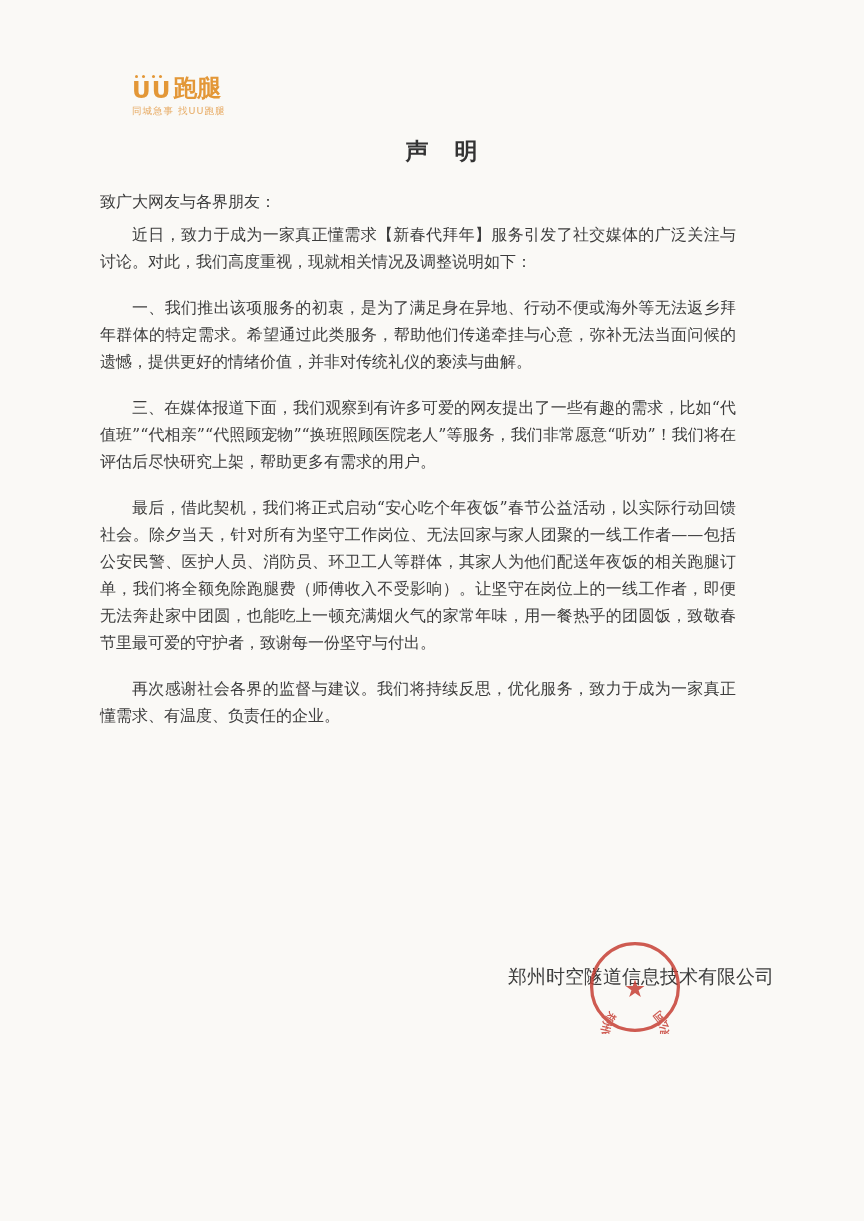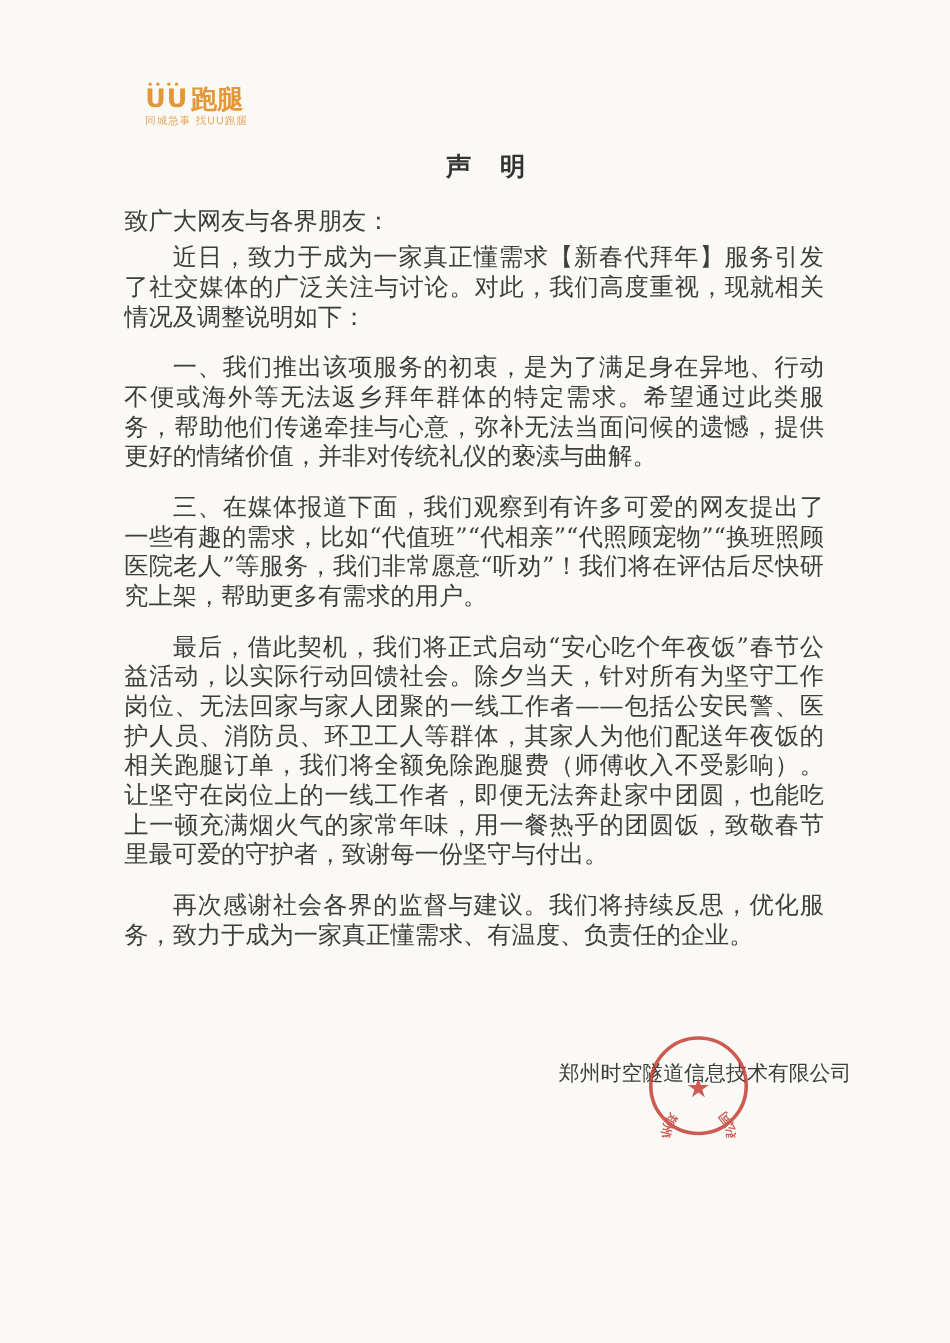--- a/index.html
+++ b/index.html
@@ -19,32 +19,32 @@
   .logo-row{display:flex;align-items:flex-end;}
   .logo-uu{
     position:relative;font-size:23px;font-weight:800;color:#e39737;
     letter-spacing:1px;padding-top:5px;
   }
   .logo-uu::after{
     content:"";position:absolute;left:3px;top:1px;width:3px;height:3px;
     border-radius:50%;background:#e39737;
     box-shadow:7px 0 0 0 #e39737,17px 0 0 0 #e39737,24px 0 0 0 #e39737;
   }
-  .logo-cn{font-size:24px;font-weight:700;color:#e39737;margin-left:2px;}
+  .logo-cn{font-size:24px;font-weight:700;color:#e39737;margin-left:2px;font-family:Liberation Mono, monospace;}
   .logo-tagline{margin-top:4px;font-size:9.5px;color:#e7aa62;letter-spacing:1px;}
   
   .doc-title{
     position:absolute;left:0;top:121px;width:100%;
     text-align:center;font-size:23px;font-weight:700;color:#333;
     letter-spacing:9px;
   }
   
   .doc-body{
-    position:absolute;left:113px;top:188px;width:636px;
-    font-size:22px;line-height:27px;
+    position:absolute;left:100px;top:188px;width:636px;
+    font-size:16px;line-height:27px;
     text-align:justify;
   }
   .salutation{margin:0 0 6px 0;}
   .para{margin:0 0 19px 0;text-indent:2em;}
   .para:last-child{margin-bottom:0;}
   
   .signature{
     position:absolute;right:118px;top:961px;
     text-align:right;font-size:19px;line-height:31px;color:#3d3d3d;
   }

